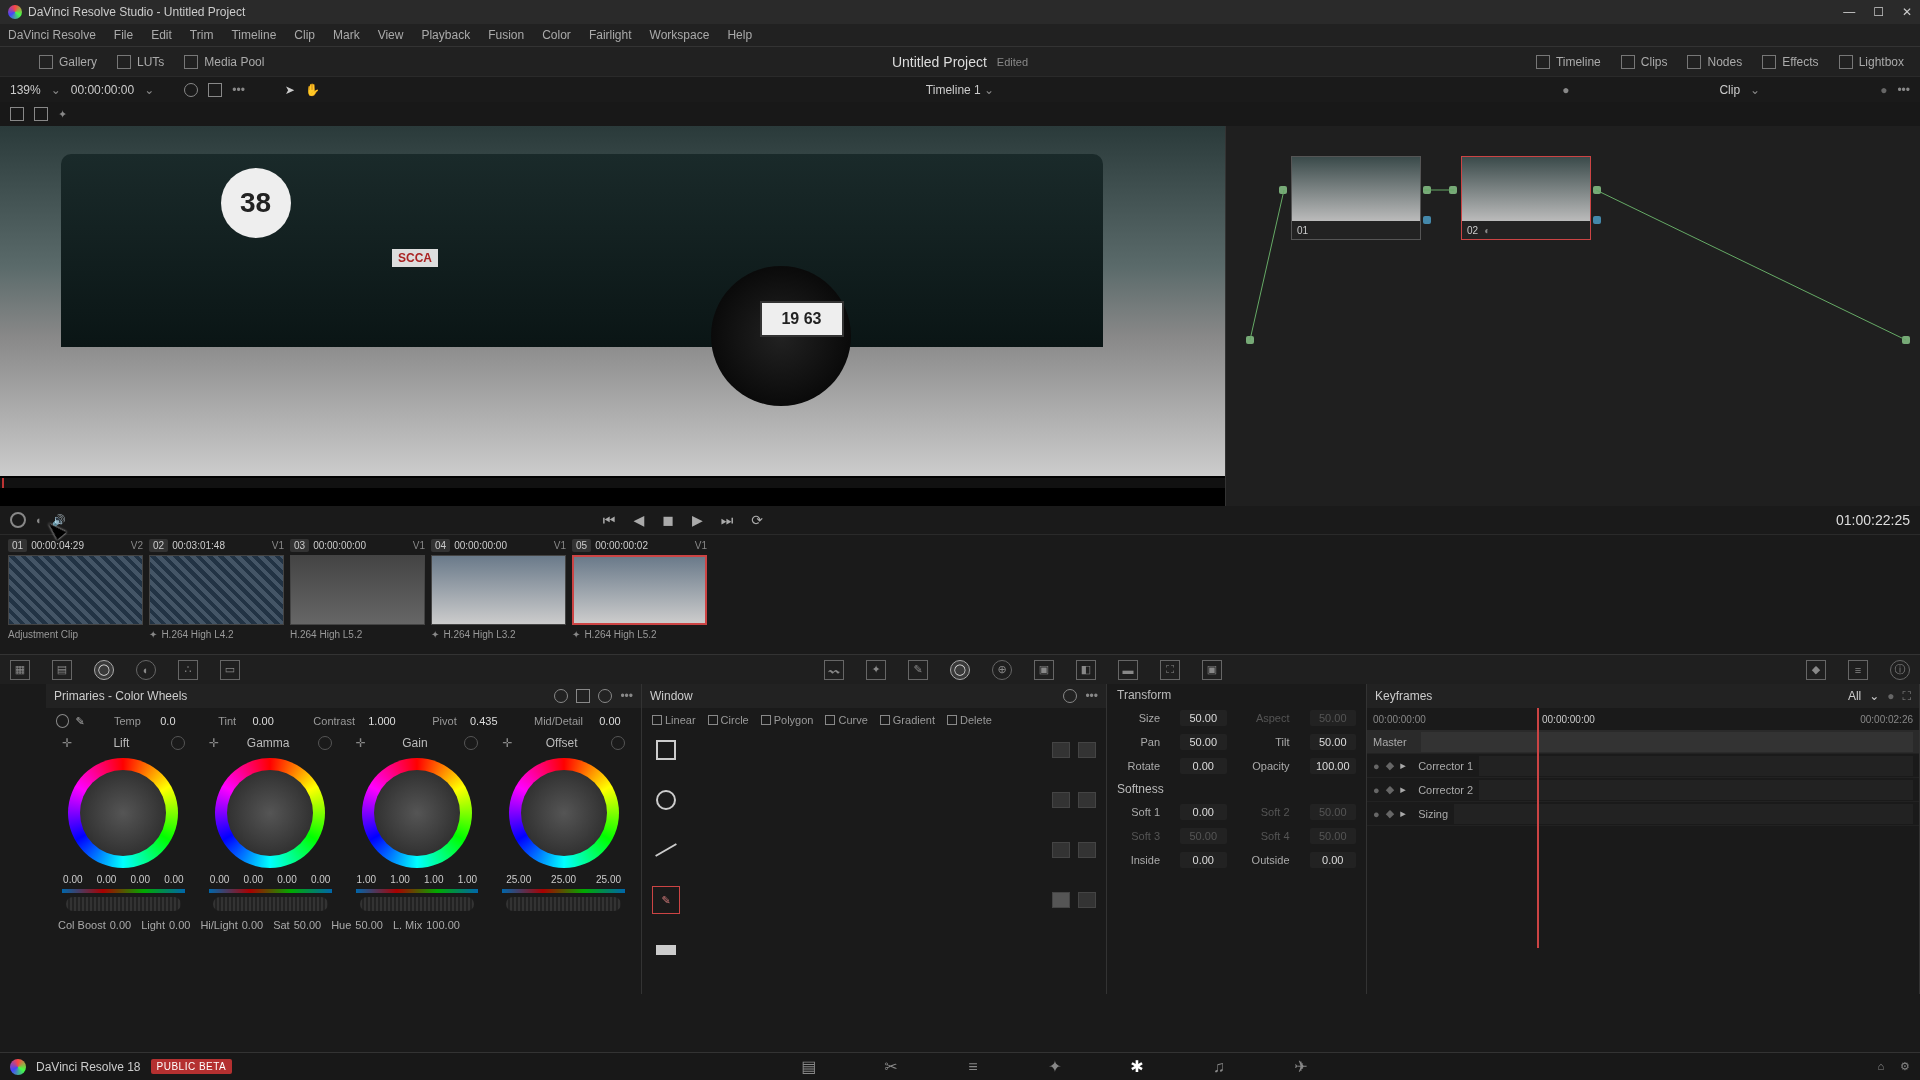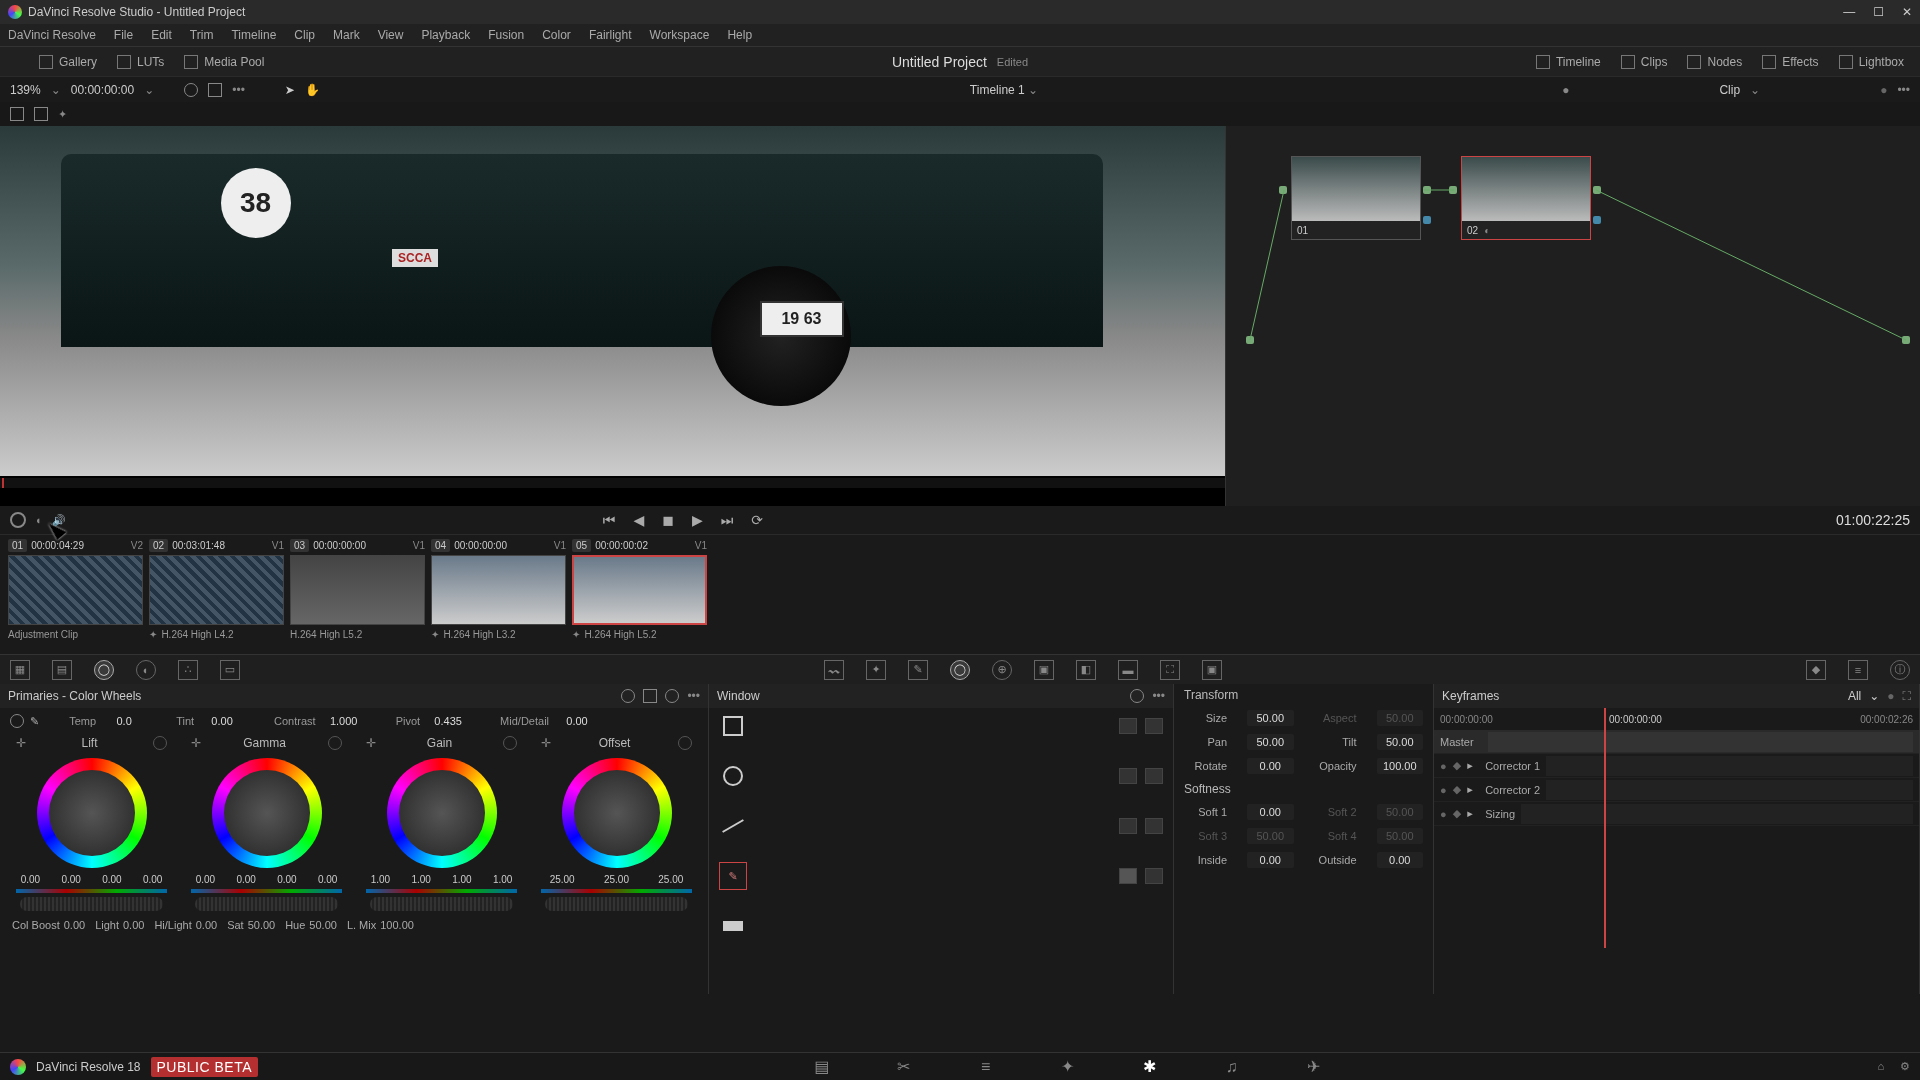--- a/index.html
+++ b/index.html
@@ -10,21 +10,21 @@
 .menubar { height:22px; background:#212121; display:flex; align-items:center; padding:0 8px; gap:18px; font-size:12px; color:#aaa; }
 .menubar span { cursor:pointer; }
 .toolbar { height:30px; background:#212121; display:flex; align-items:center; padding:0 8px; gap:6px; border-top:1px solid #333; }
 .tbtn { display:flex; align-items:center; gap:6px; padding:4px 8px; color:#aaa; font-size:12px; cursor:pointer; }
 .tbtn .ico { width:14px; height:14px; border:1px solid #777; }
 .center-title { position:absolute; left:50%; transform:translateX(-50%); display:flex; align-items:center; gap:10px; color:#ddd; font-size:14px; }
 .center-title .edited { color:#888; font-size:11px; }
 .infobar { height:26px; background:#1a1a1a; display:flex; align-items:center; padding:0 10px; gap:10px; border-top:1px solid #2a2a2a; font-size:12px; }
 .infobar .zoom { color:#ccc; }
 .infobar .chev { color:#888; }
-.infobar .tname { position:absolute; left:50%; transform:translateX(-50%); color:#ccc;margin-left:44px; }
+.infobar .tname { position:absolute; left:50%; transform:translateX(-50%); color:#ccc; }
 .infobar .tcview { margin-left:auto; color:#ccc; }
 .ico-sq { width:14px; height:14px; border:1px solid #888; display:inline-block; }
 .viewer-row { display:flex; height:24px; background:#181818; align-items:center; padding:0 10px; gap:10px; }
 .main { display:flex; height:380px; }
 .viewer { width:1225px; background:#000; position:relative; }
 .viewer-img { width:100%; height:350px; background:linear-gradient(180deg,#2a3a3a 0%,#5a6a6a 40%,#888 60%,#ccc 100%); position:relative; overflow:hidden; }
 .car { position:absolute; top:8%; left:5%; width:85%; height:55%; background:linear-gradient(180deg,#1a2a2a,#0a1515); border-radius:10px 10px 0 0; }
 .wheel { position:absolute; width:140px; height:140px; background:radial-gradient(#222,#000); border-radius:50%; top:40%; }
 .w1 { left:58%; }
 .plate { position:absolute; top:50%; left:62%; width:84px; height:36px; background:#eee; border:2px solid #333; display:flex; align-items:center; justify-content:center; font-size:16px; color:#222; font-weight:bold; }
@@ -55,21 +55,21 @@
 .thumb-scene { background:linear-gradient(180deg,#6a7a8a 0%,#ccc 100%); }
 .palettebar { height:30px; background:#1f1f1f; display:flex; align-items:center; padding:0 10px; gap:22px; border-top:1px solid #333; }
 .palettebar .picon { width:20px; height:20px; border:1px solid #666; cursor:pointer; display:flex; align-items:center; justify-content:center; color:#888; }
 .palettebar .picon.active { background:#3a3a3a; border-color:#aaa; color:#ddd; }
 .palettebar .picon.ring { border-radius:50%; }
 .palettebar .spacer { flex:1; }
 .panels { display:flex; height:310px; background:#1a1a1a; }
 .panel { border-right:1px solid #333; }
 .panel-hdr { height:24px; background:#222; display:flex; align-items:center; padding:0 8px; color:#ccc; font-size:12px; gap:8px; }
 .panel-hdr .r { margin-left:auto; display:flex; gap:8px; }
-.primaries { width:709px; }
+.primaries { width:642px;padding-left:46px; }
 .adj-row { display:flex; align-items:center; gap:6px; padding:6px 10px; font-size:11px; }
 .adj-row .lbl { color:#999; }
 .adj-row .val { color:#ddd; width:44px; text-align:center; }
 .adj-spacer { width:18px; }
 .wheels { display:flex; padding:0 10px; gap:12px; }
 .wheel-col { flex:1; text-align:center; }
 .wh-hdr { display:flex; justify-content:space-between; align-items:center; padding:2px 6px; color:#bbb; font-size:12px; }
 .wh-reset { width:14px; height:14px; border:1px solid #555; border-radius:50%; }
 .cwheel { width:110px; height:110px; margin:6px auto; border-radius:50%; background:conic-gradient(red,yellow,lime,cyan,blue,magenta,red); position:relative; }
 .cwheel::after { content:""; position:absolute; inset:12px; border-radius:50%; background:radial-gradient(#555,#222); }
@@ -101,21 +101,21 @@
 .kf-ruler { height:22px; background:#1a1a1a; display:flex; align-items:center; padding:0 6px; font-size:10px; color:#888; position:relative; }
 .kf-play { position:absolute; left:170px; top:0; width:2px; height:240px; background:#c44; }
 .kf-row { height:24px; display:flex; align-items:center; padding:0 6px; gap:6px; font-size:11px; border-bottom:1px solid #222; }
 .kf-row.master { background:#2a2a2a; justify-content:center; }
 .kf-row .exp { width:12px; }
 .kf-track { flex:1; height:20px; background:#222; }
 .kf-row.master .kf-track-wrap { flex:1; background:#333; margin-left:8px; height:20px; }
 .pagebar { position:absolute; bottom:0; left:0; right:0; height:28px; background:#181818; display:flex; align-items:center; padding:0 10px; gap:10px; border-top:1px solid #333; }
 .pagebar .logo2 { width:16px; height:16px; border-radius:50%; background:conic-gradient(#f44,#4f4,#44f,#f44); }
 .pagebar .ver { color:#ccc; font-size:12px; }
-.pagebar .beta { background:#b43030; color:#fff; font-size:14px; padding:2px 6px; border-radius:2px; letter-spacing:0.5px;text-align:right; }
+.pagebar .beta { background:#b43030; color:#fff; font-size:10px; padding:2px 6px; border-radius:2px; letter-spacing:0.5px;text-align:right; }
 .pagebar .pages { margin:0 auto; display:flex; gap:60px; }
 .pagebar .pico { width:22px; height:18px; color:#888; font-size:16px; display:flex; align-items:center; justify-content:center; cursor:pointer; }
 .pagebar .pico.active { color:#fff; }
 .pagebar .rbtns { display:flex; gap:16px; color:#888; }
 .cursor { position:absolute; left:50px; top:520px; width:24px; height:24px; pointer-events:none; z-index:9999; }
 .cursor::before { content:""; position:absolute; width:0; height:0; border-left:4px solid transparent; border-right:8px solid transparent; border-bottom:18px solid #000; transform:rotate(-40deg); filter:drop-shadow(0 0 1px #fff); }
 svg { display:block; }
 </style>
 </head>
 <body>
@@ -493,20 +493,28 @@
   </div>
 
   <div class="panel window">
     <div class="panel-hdr">
       <span>Window</span>
       <div class="r">
         <span class="ico-sq" style="border-radius:50%;"></span>
         <span style="color:#888;">•••</span>
       </div>
     </div>
+    <div class="win-tools" id="wintools">
+        <span><span class="ico-sq" style="width:10px;height:10px;"></span>Linear</span>
+        <span><span class="ico-sq" style="width:10px;height:10px;"></span>Circle</span>
+        <span><span class="ico-sq" style="width:10px;height:10px;"></span>Polygon</span>
+        <span><span class="ico-sq" style="width:10px;height:10px;"></span>Curve</span>
+        <span><span class="ico-sq" style="width:10px;height:10px;"></span>Gradient</span>
+        <span><span class="ico-sq" style="width:10px;height:10px;"></span>Delete</span>
+      </div>
     <div class="win-list">
       <div class="win-item">
         <div class="shape">
             <div class="shape-sq"></div>
           </div>
         <div class="win-ctrls">
             <div class="win-btn"></div>
             <div class="win-btn"></div>
           </div>
       </div>

